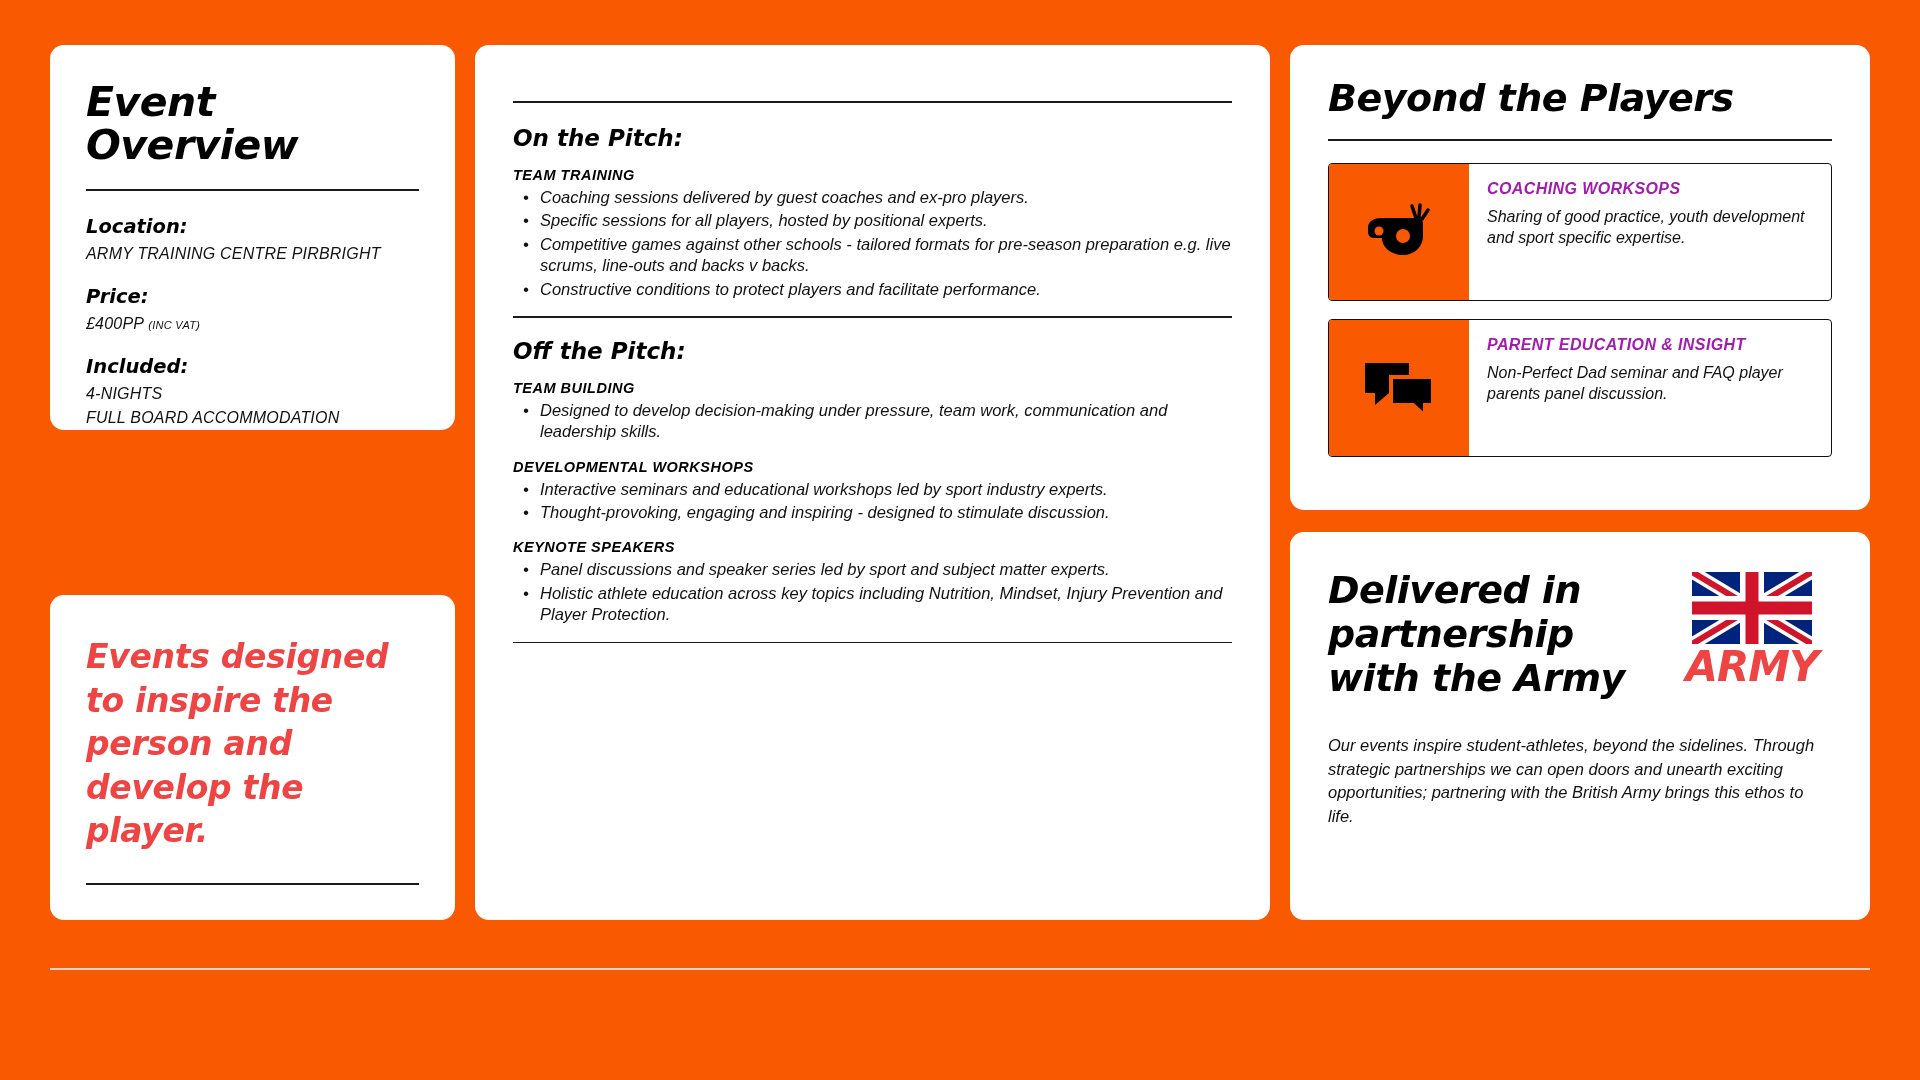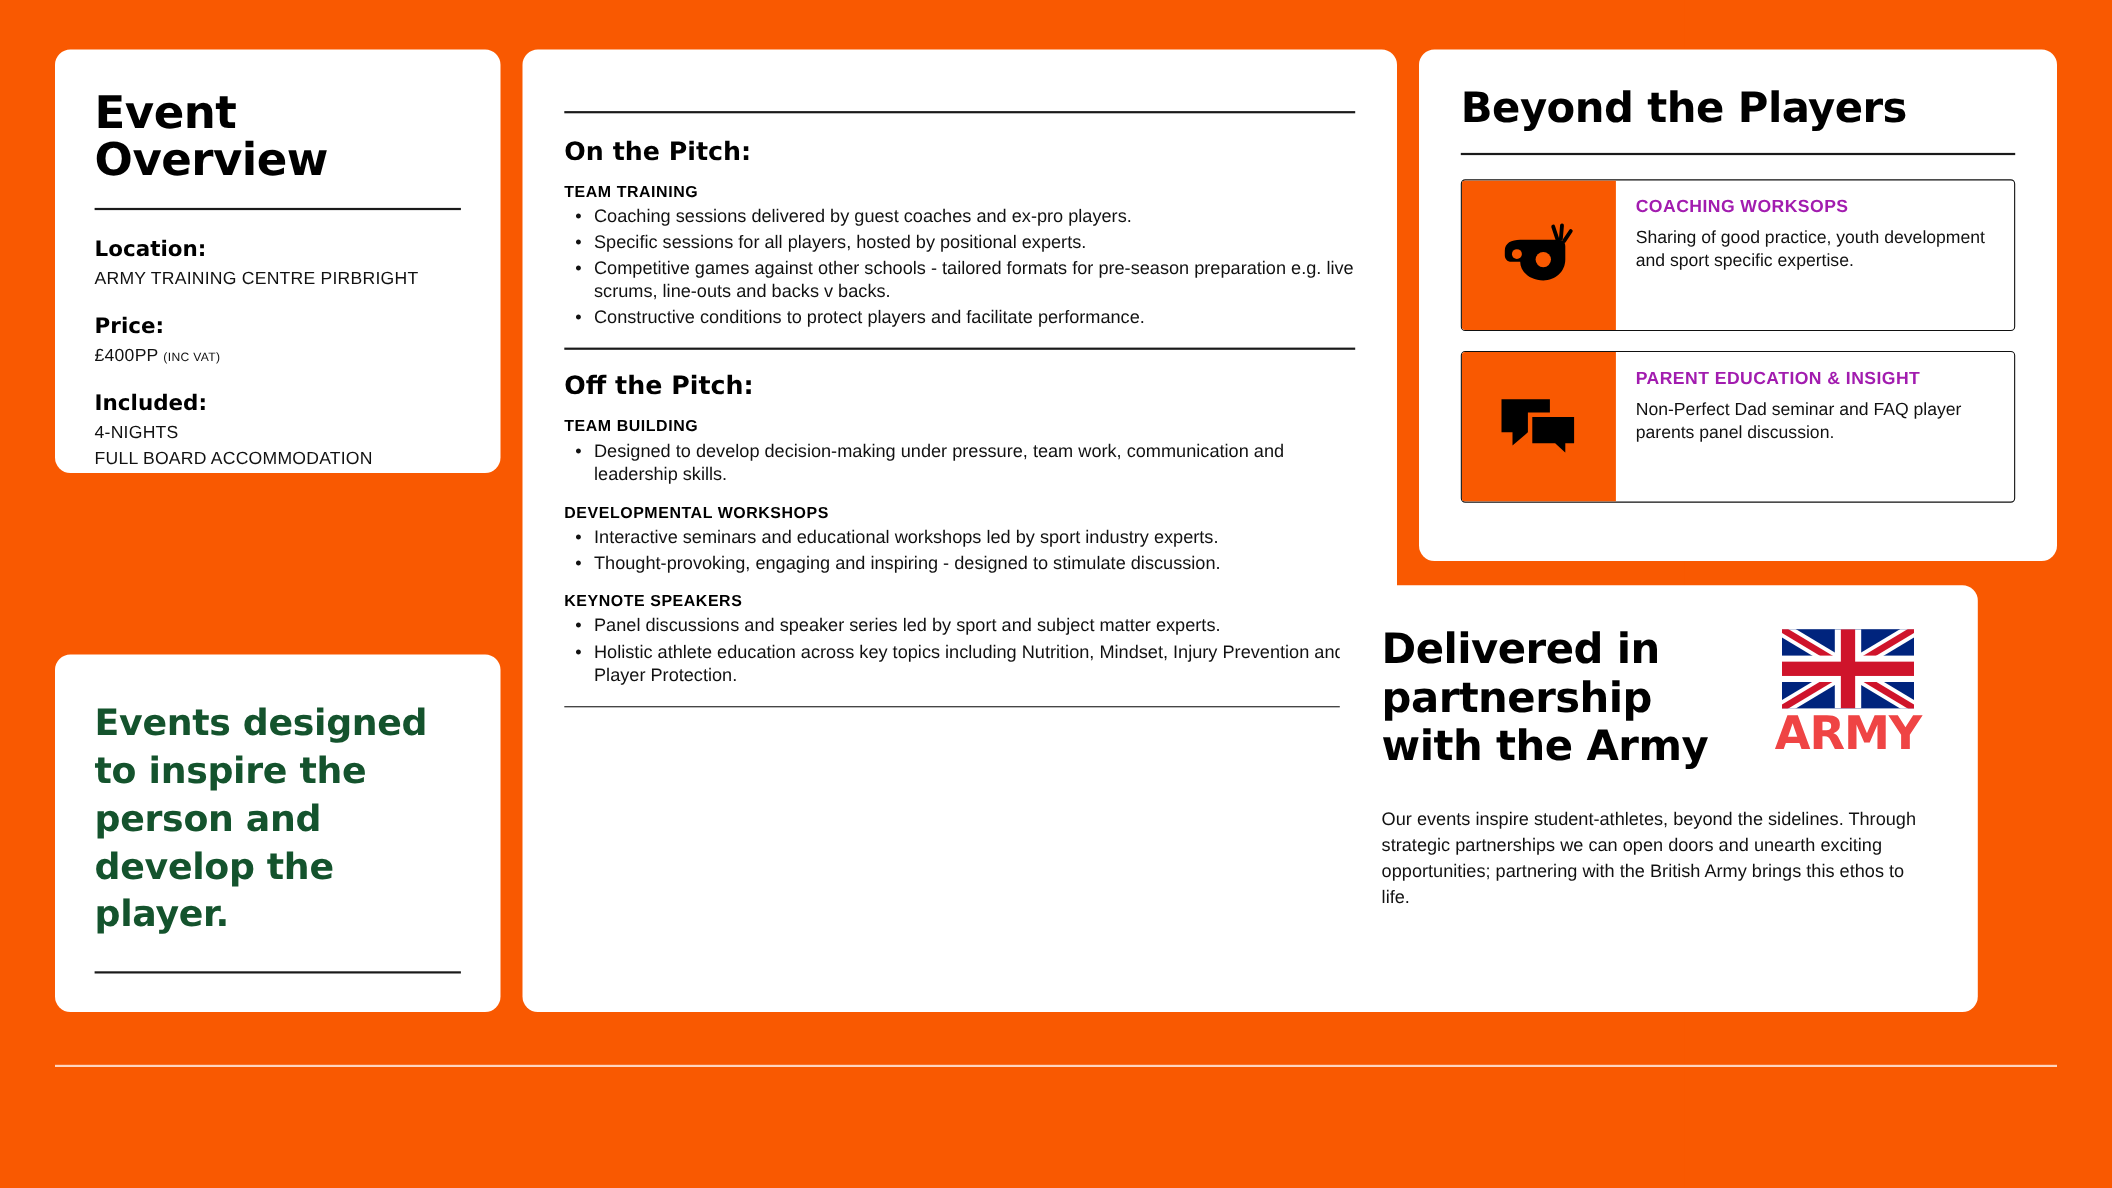--- a/index.html
+++ b/index.html
@@ -8,20 +8,21 @@
     height: 1080px;
     background: #F95901;
     font-family: "Liberation Sans", sans-serif;
     overflow: hidden;
   }
   .page {
     position: relative;
     width: 1531px;
     height: 1080px;
     background: #F95901;
+    font-style: italic;
   }
 
   .card {
     position: absolute;
     background: #FFFFFF;
     border-radius: 14px;
   }
 
   h1.title {
     font-family: "DejaVu Sans", sans-serif;
@@ -63,21 +64,21 @@
   #card-quote {
     left: 50px; top: 595px; width: 405px; height: 325px;
     padding: 40px 36px 0 36px;
   }
   #card-quote .quote {
     font-family: "DejaVu Sans", sans-serif;
     font-weight: 700;
     font-size: 33px;
     line-height: 1.32;
     letter-spacing: -0.3px;
-    color: #14532d;
+    color: #ef4444;
   }
   #card-quote .rule { margin-top: 30px; }
 
   
   #card-included {
     left: 475px; top: 45px; width: 795px; height: 875px;
     padding: 34px 38px 0 38px;
   }
   #card-included h1.title { font-size: 41px; line-height: 1.05; }
   #card-included .rule { margin: 22px 0 22px 0; }
@@ -147,21 +148,21 @@
     margin-bottom: 8px;
   }
   .feature .feature-text {
     font-size: 16px;
     line-height: 1.35;
     color: #111;
   }
 
   
   #card-army {
-    left: 1218px; top: 532px; width: 580px; height: 388px;
+    left: 1290px; top: 532px; width: 580px; height: 388px;
     padding: 36px 38px 0 38px;
   }
   #card-army .army-head-row {
     display: flex;
     justify-content: space-between;
     align-items: flex-start;
   }
   #card-army h1.title {
     font-size: 38px;
     line-height: 1.16;

